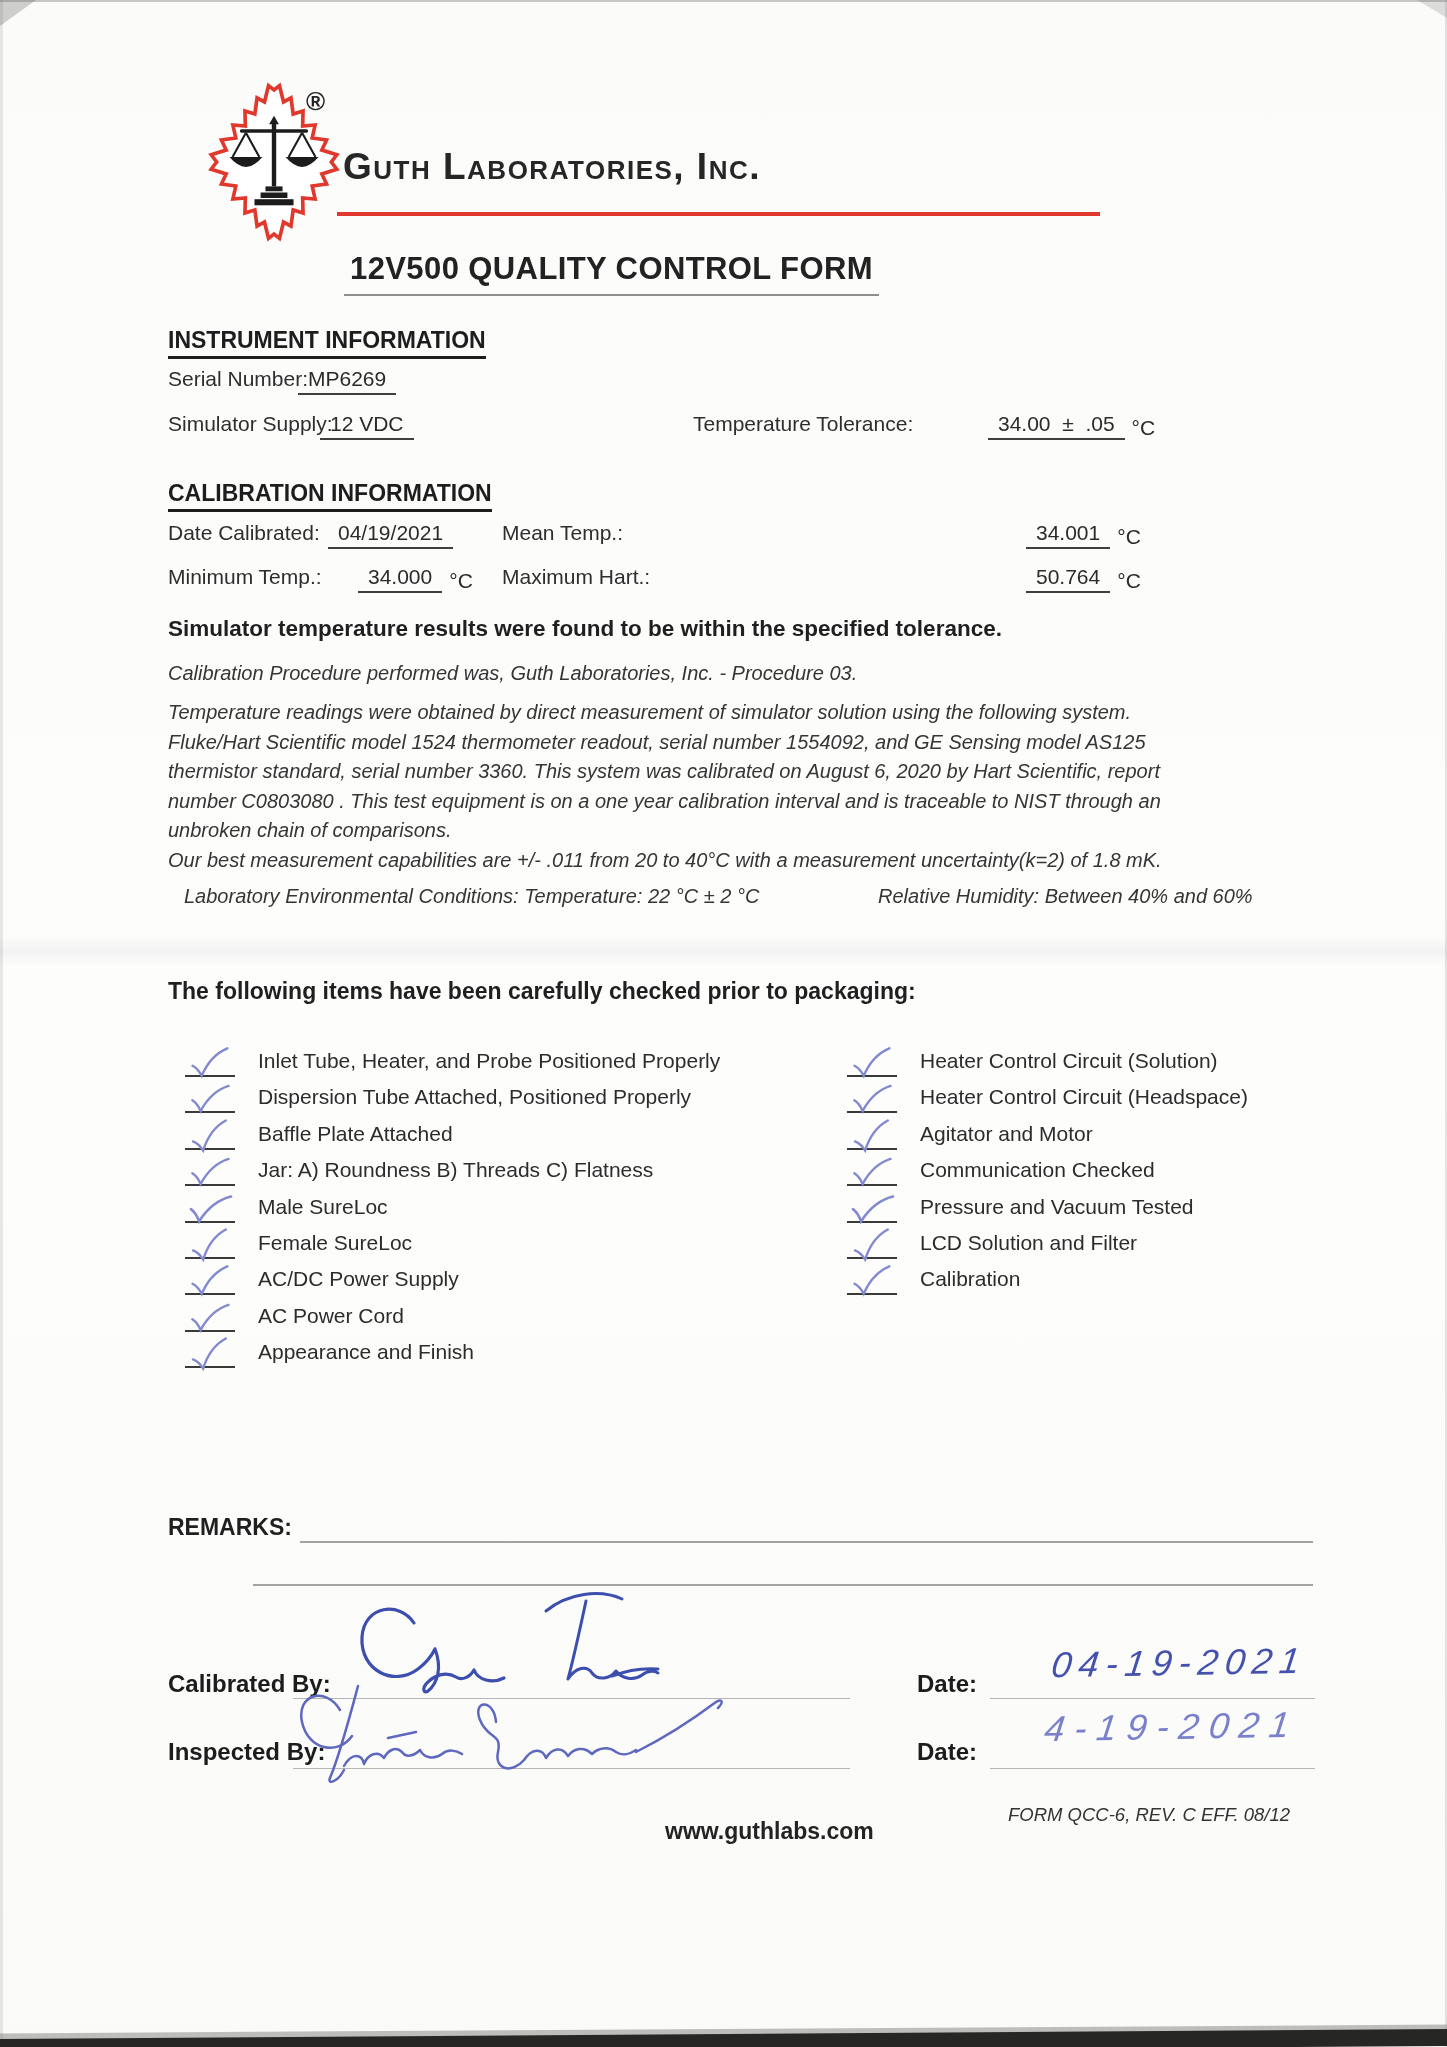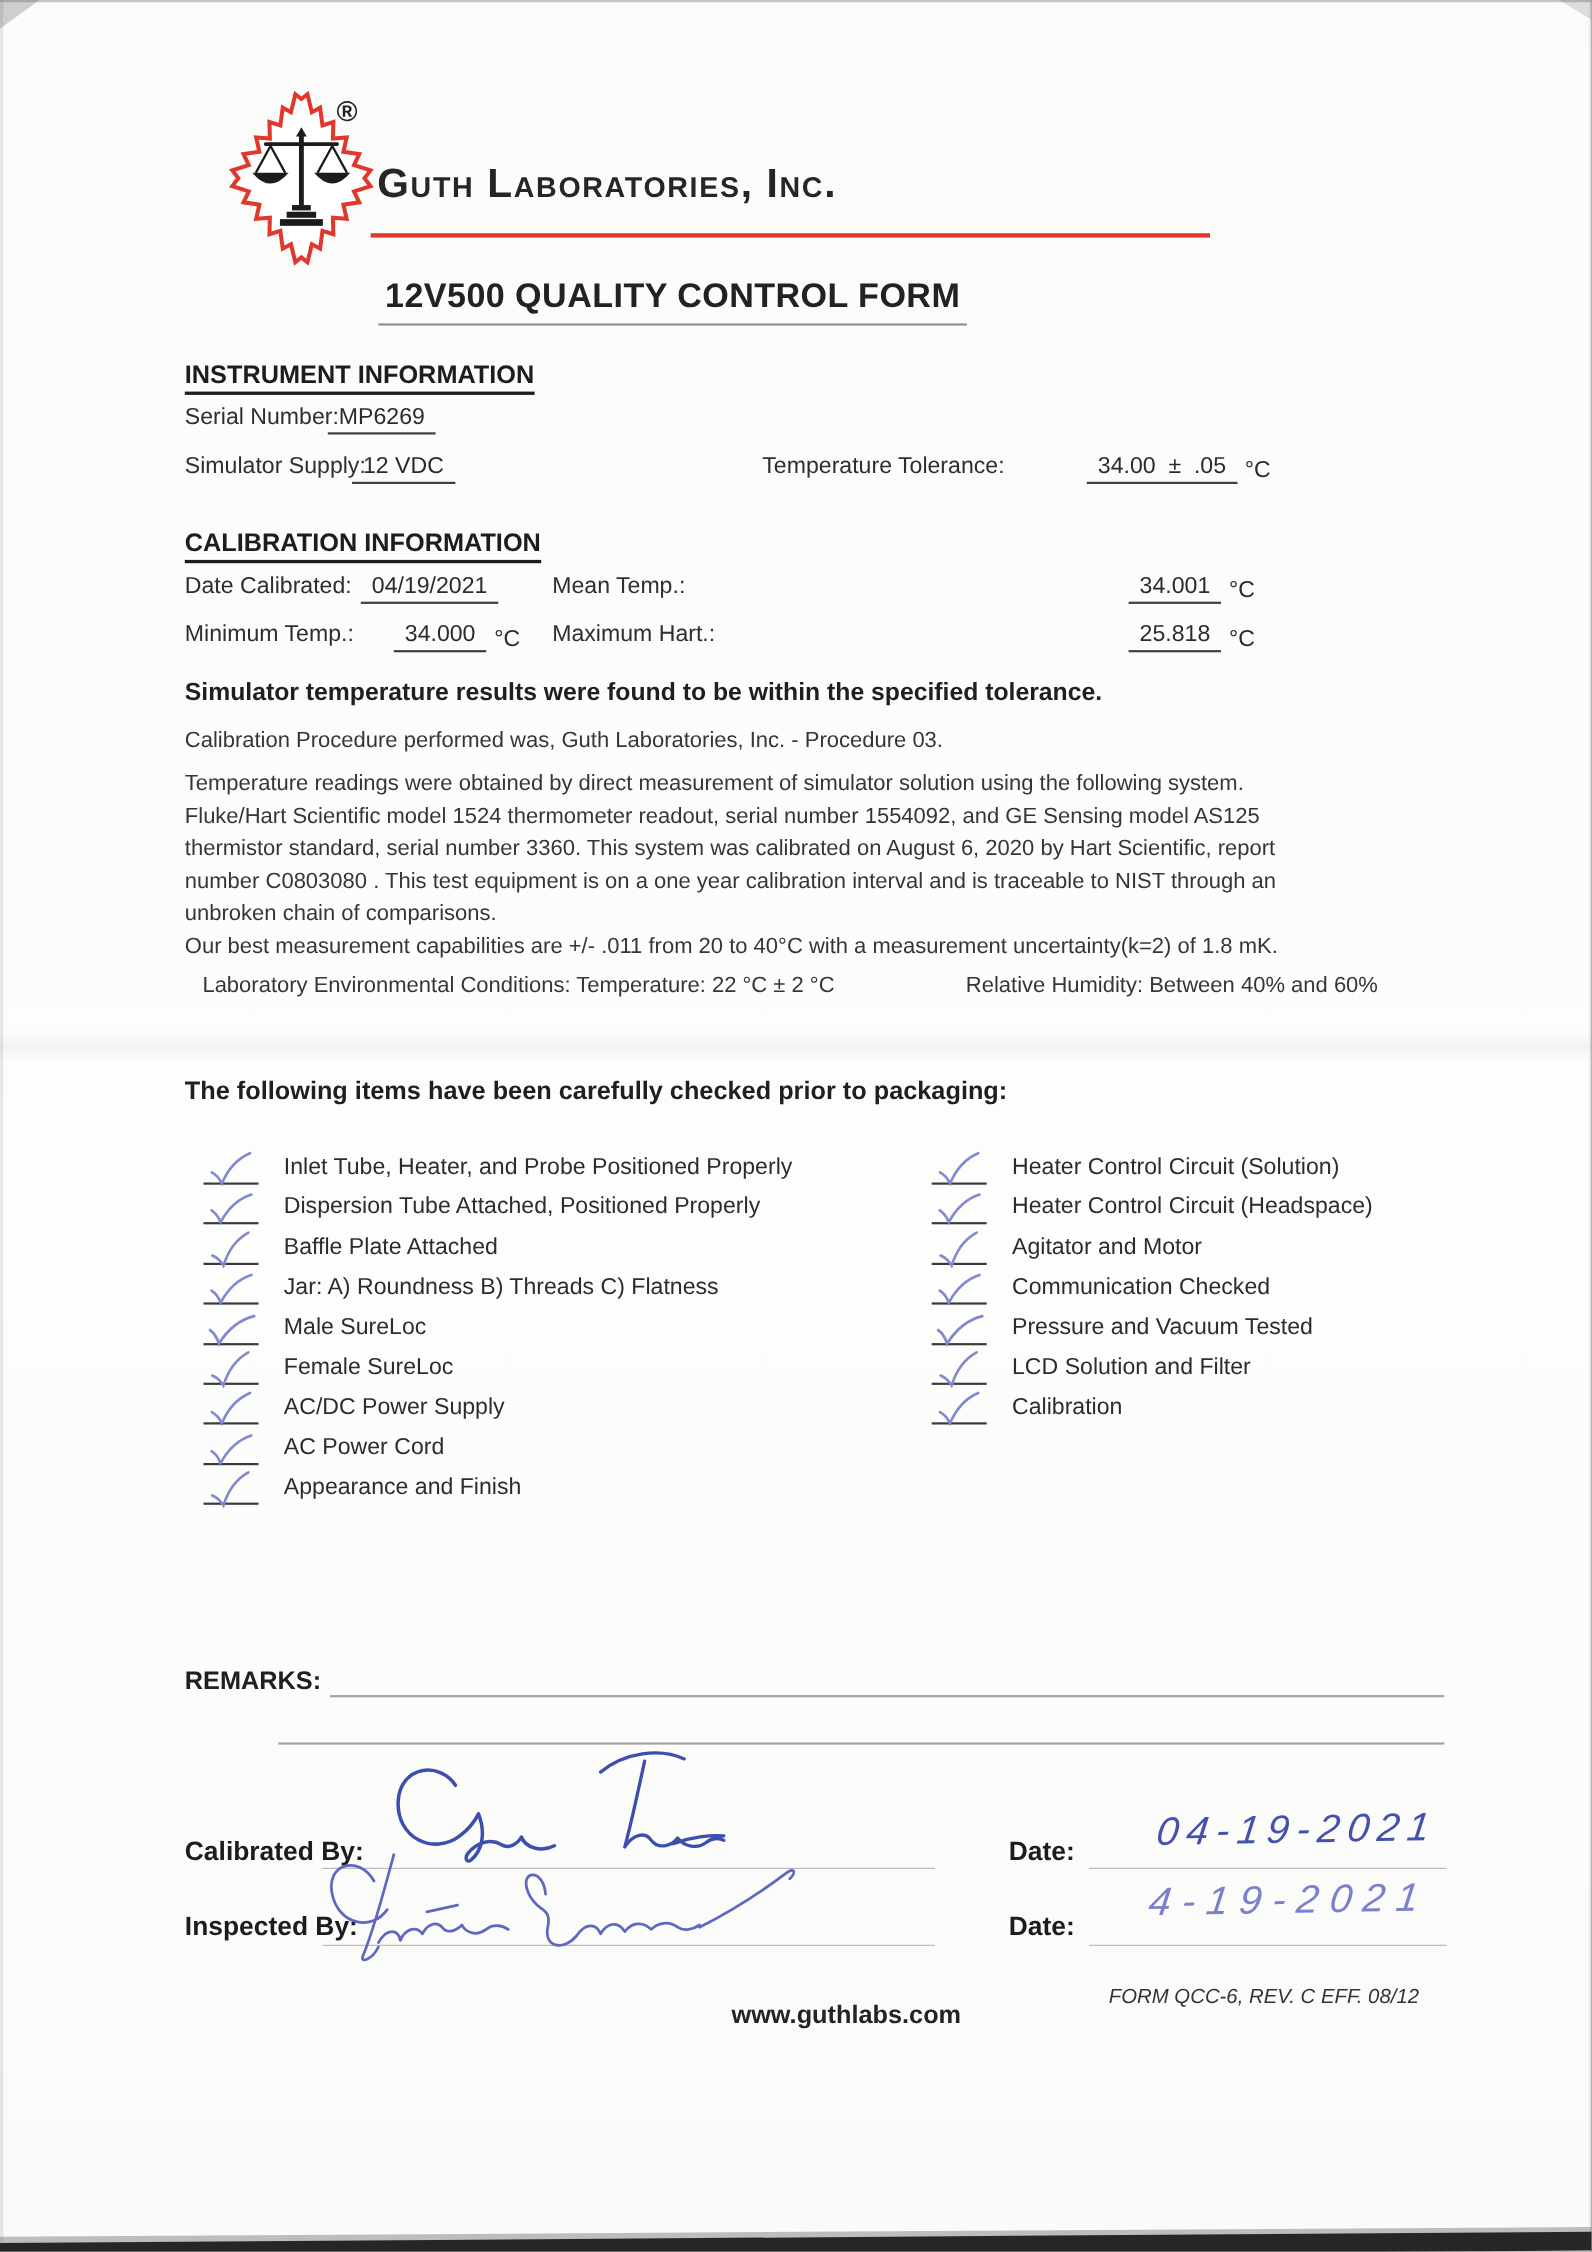--- a/index.html
+++ b/index.html
@@ -29,21 +29,21 @@
   
   .sec-head{position:absolute;left:168px;font-size:23px;font-weight:bold;color:#1d1d1d;border-bottom:3px solid #1d1d1d;padding-bottom:2px;white-space:nowrap}
   
   .row{position:absolute;left:168px;width:1160px;height:32px;font-size:21px}
   .row .lbl{position:absolute;white-space:nowrap;color:#2e2e2e}
   .vwrap{position:absolute;white-space:nowrap;display:inline-flex;align-items:flex-end}
   .u{border-bottom:2px solid #3f3f3f;padding:0 10px 2px 10px;white-space:pre}
   .unit{margin-left:7px}
   
   .bold-stmt{position:absolute;left:168px;top:616px;font-size:22.5px;font-weight:bold;color:#1f1f1f;white-space:nowrap}
-  .ital{color:#353535}
+  .ital{font-style:italic;color:#353535}
   .proc{position:absolute;left:168px;top:662px;font-size:20px;white-space:nowrap}
   .para{position:absolute;left:168px;top:698px;width:1175px;font-size:20px;line-height:29.6px;white-space:pre-line}
   .caps{position:absolute;left:168px;top:849px;font-size:20px;white-space:nowrap}
   .envr{position:absolute;left:184px;top:885px;font-size:20px;white-space:nowrap}
   .humid{position:absolute;left:878px;top:885px;font-size:20px;white-space:nowrap}
   
   .chk-head{position:absolute;left:168px;top:978px;font-size:23px;font-weight:bold;color:#1f1f1f;white-space:nowrap}
   .col-left{position:absolute;left:185px;top:1046px;width:650px}
   .col-right{position:absolute;left:847px;top:1046px;width:520px}
   .chk-row{position:relative;height:36.4px}
@@ -137,21 +137,21 @@
   </div>
 
   <div class="row" style="top:565px">
     <span class="lbl" style="left:0">Minimum Temp.:</span>
     <span class="vwrap" style="left:190px">
         <span class="u">34.000</span>
         <span class="unit">°C</span>
       </span>
     <span class="lbl" style="left:334px">Maximum Hart.:</span>
     <span class="vwrap" style="left:858px">
-        <span class="u">25.818</span>
+        <span class="u">50.764</span>
         <span class="unit">°C</span>
       </span>
   </div>
 
   <div class="bold-stmt">Simulator temperature results were found to be within the specified tolerance.</div>
   <div class="proc ital">Calibration Procedure performed was, Guth Laboratories, Inc. - Procedure 03.</div>
   <div class="para ital">Temperature readings  were obtained by  direct measurement of simulator  solution using the following  system.
 Fluke/Hart Scientific model 1524  thermometer readout, serial number 1554092, and GE Sensing model AS125
 thermistor standard, serial number 3360. This system was calibrated on  August 6, 2020         by Hart Scientific, report
 number C0803080  . This test equipment is on a one year calibration interval and is traceable to NIST through an

